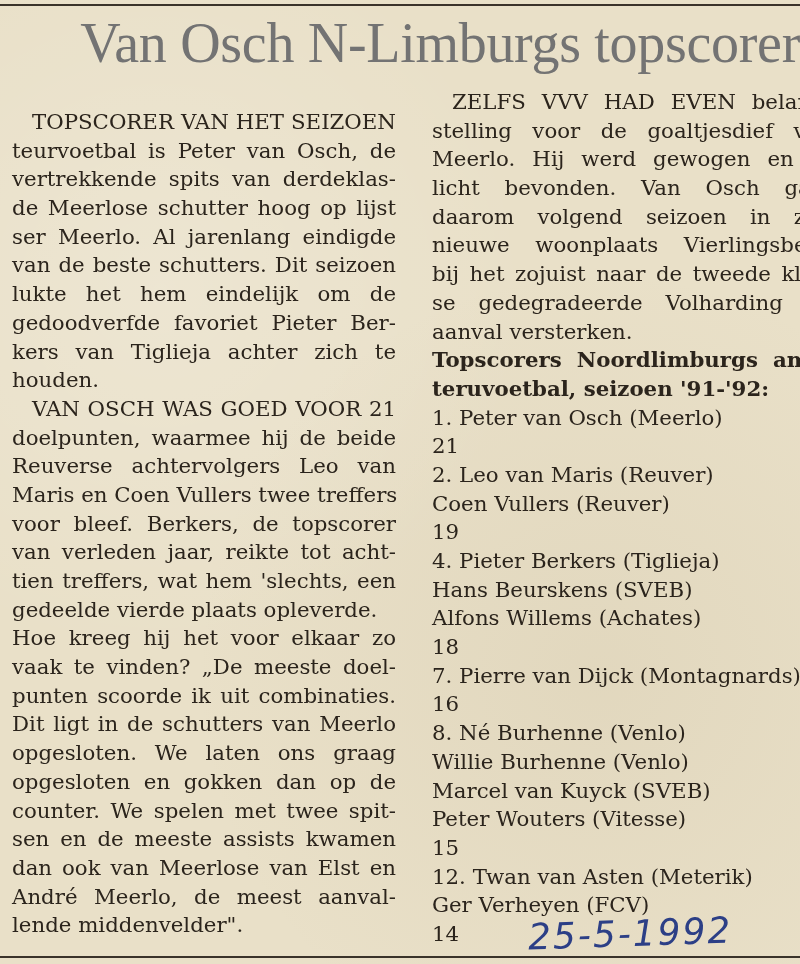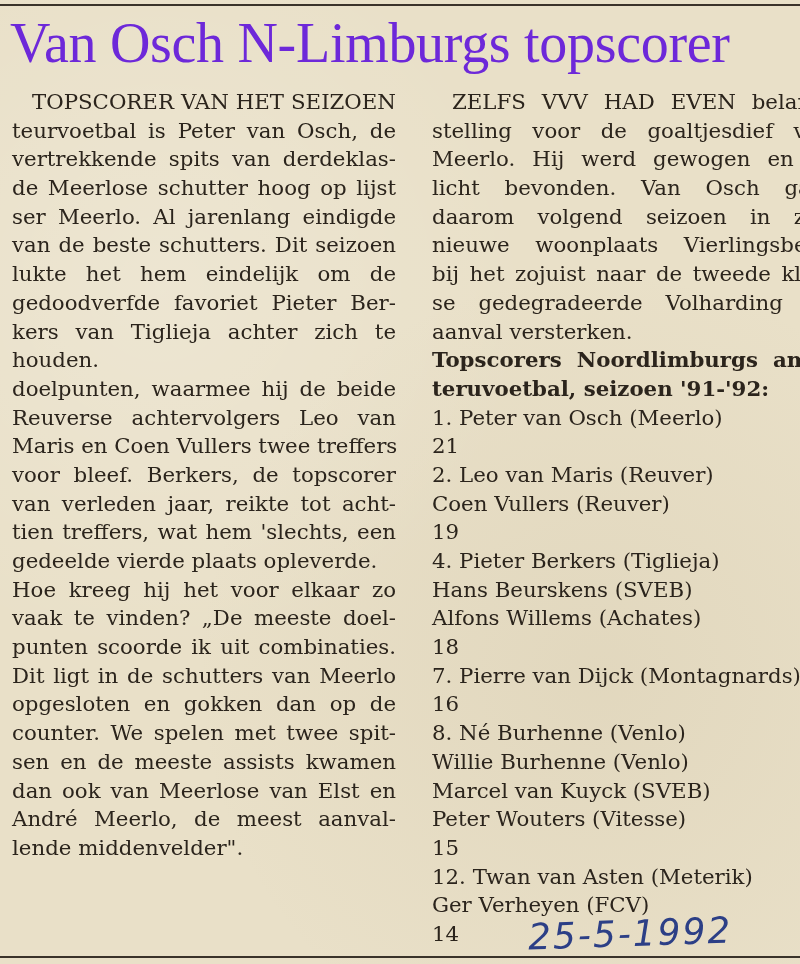--- a/index.html
+++ b/index.html
@@ -27,23 +27,24 @@
       background: #3a332a;
     }
     .headline {
       position: absolute;
       left: 10px;
       top: 10px;
       width: 790px;
       font-family: "Liberation Serif", "DejaVu Serif", serif;
       font-size: 56px;
       line-height: 66px;
-      color: #6d28d9;
+      color: #737373;
       white-space: nowrap;
       letter-spacing: -0.3px;
+      text-align: right;
     }
     .col {
       position: absolute;
       top: 88px;
       font-family: "DejaVu Serif", serif;
       font-size: 21.3px;
       line-height: 28.7px;
       color: #2b241c;
     }
     .col-left {
@@ -110,41 +111,43 @@
 </head>
 <body>
 
 <div class="clip-right">
 
   <div class="top-rule"></div>
 
   <h1 class="headline" style="margin:0;font-weight:normal;">Van Osch N-Limburgs topscorer</h1>
 
   <div class="col col-left">
-    <span class="line just" style="padding-left:20px;width:364px;">TOPSCORER VAN HET SEIZOEN</span>
+    <span class="line just" style="padding-left:20px;width:364px;margin-top:20px;">TOPSCORER VAN HET SEIZOEN</span>
     <span class="line just">teurvoetbal is Peter van Osch, de</span>
     <span class="line just">vertrekkende spits van derdeklas-</span>
     <span class="line just">de Meerlose schutter hoog op lijst</span>
     <span class="line just">ser Meerlo. Al jarenlang eindigde</span>
     <span class="line just">van de beste schutters. Dit seizoen</span>
     <span class="line just">lukte het hem eindelijk om de</span>
     <span class="line just">gedoodverfde favoriet Pieter Ber-</span>
     <span class="line just">kers van Tiglieja achter zich te</span>
     <span class="line">houden.</span>
+    <span class="line just" style="padding-left:20px;width:364px;">VAN OSCH WAS GOED VOOR 21</span>
     <span class="line just">doelpunten, waarmee hij de beide</span>
     <span class="line just">Reuverse achtervolgers Leo van</span>
     <span class="line just">Maris en Coen Vullers twee treffers</span>
     <span class="line just">voor bleef. Berkers, de topscorer</span>
     <span class="line just">van verleden jaar, reikte tot acht-</span>
     <span class="line just">tien treffers, wat hem 'slechts, een</span>
     <span class="line">gedeelde vierde plaats opleverde.</span>
     <span class="line just">Hoe kreeg hij het voor elkaar zo</span>
     <span class="line just">vaak te vinden? „De meeste doel-</span>
     <span class="line just">punten scoorde ik uit combinaties.</span>
     <span class="line just">Dit ligt in de schutters van Meerlo</span>
+    <span class="line just">opgesloten. We laten ons graag</span>
     <span class="line just">opgesloten en gokken dan op de</span>
     <span class="line just">counter. We spelen met twee spit-</span>
     <span class="line just">sen en de meeste assists kwamen</span>
     <span class="line just">dan ook van Meerlose van Elst en</span>
     <span class="line just">André Meerlo, de meest aanval-</span>
     <span class="line">lende middenvelder".</span>
   </div>
 
   <div class="col col-right">
     <span class="line right-just" style="padding-left:20px;width:380px;">ZELFS VVV HAD EVEN belang-</span>

